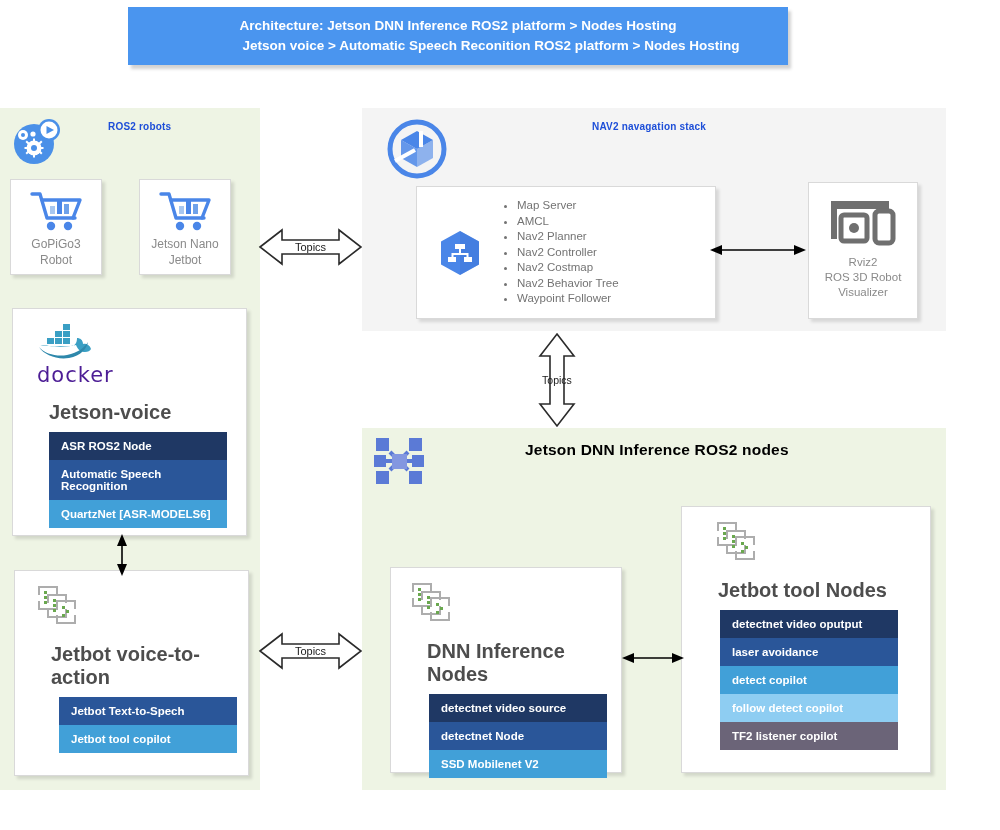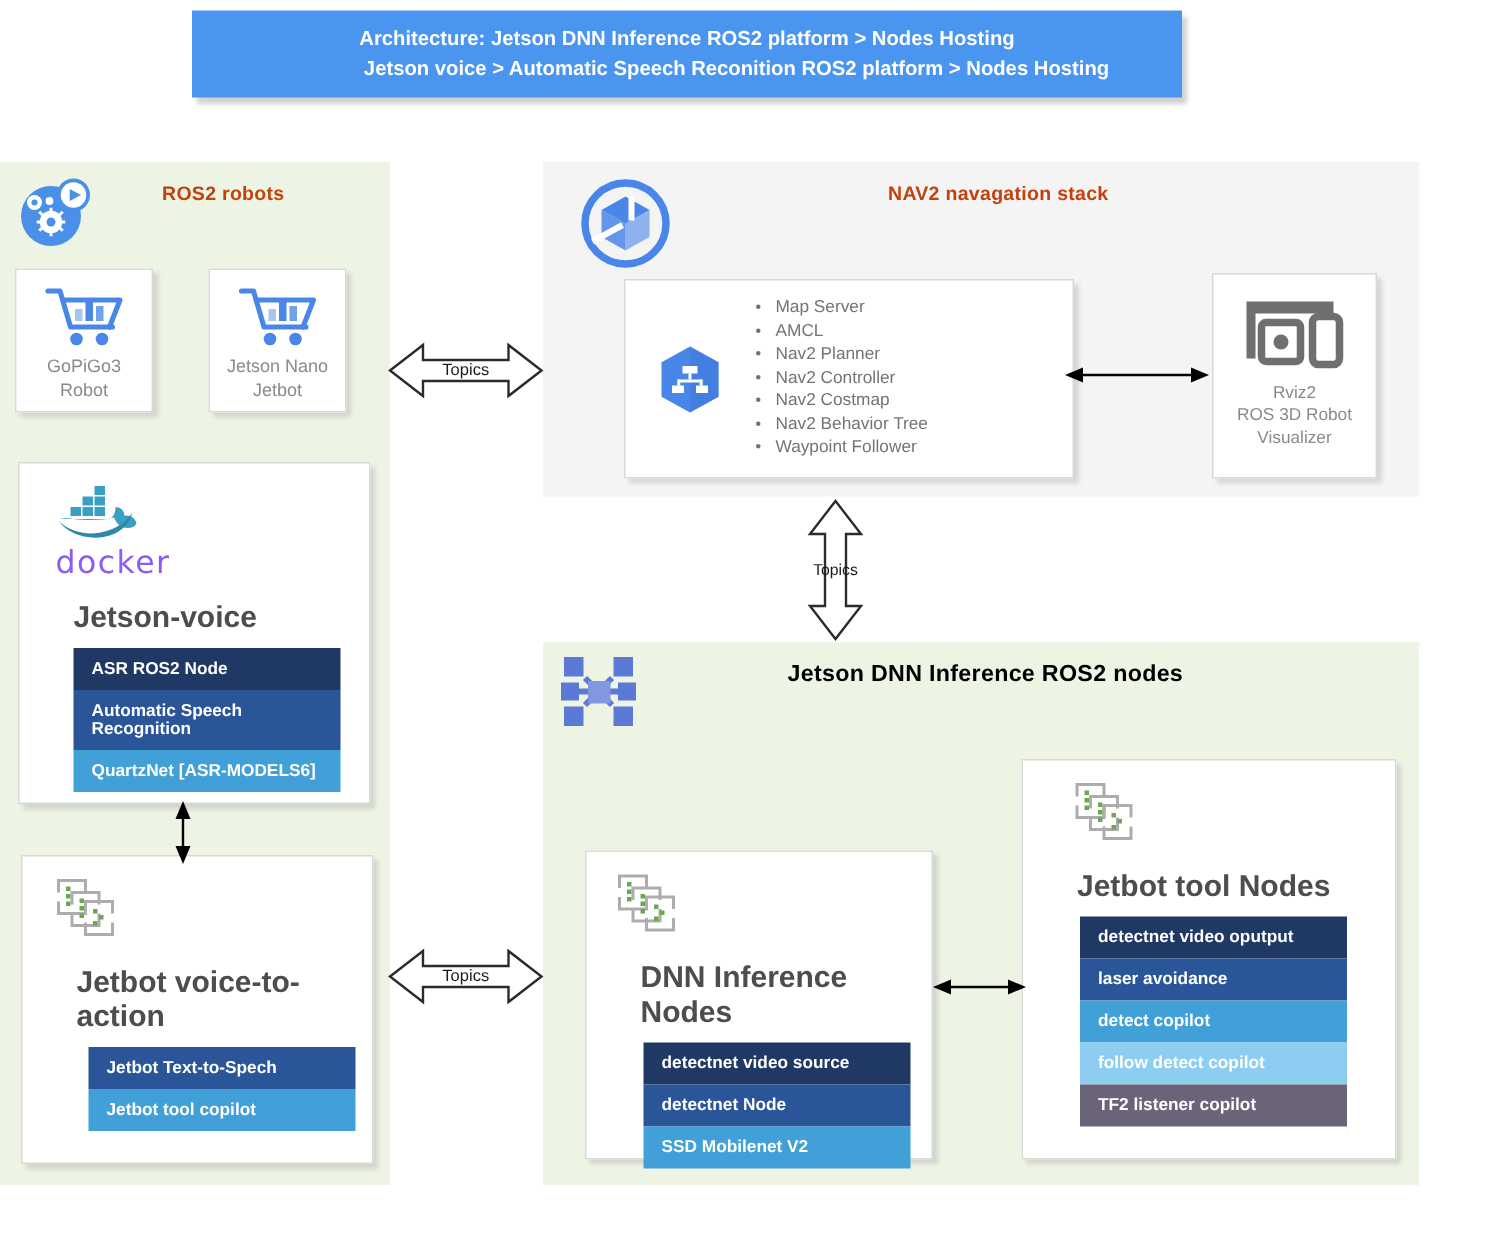--- a/index.html
+++ b/index.html
@@ -25,21 +25,21 @@
 
   
   .panel-green{background:#eef4e4;}
   .panel-gray{background:#f4f4f4;}
 
   #panel-ros2robots{left:0px;top:108px;width:260px;height:682px;}
   #panel-nav2{left:362px;top:108px;width:584px;height:223px;}
   #panel-dnn{left:362px;top:428px;width:584px;height:362px;}
 
   .panel-title{
-    position:absolute;color:#c2410c;font-size:13px;font-weight:bold;
+    position:absolute;color:#1d4ed8;font-size:10px;font-weight:bold;
     letter-spacing:0.2px;
   }
   #panel-title-ros2{left:108px;top:121px;}
   #panel-title-nav2{left:592px;top:121px;}
   #panel-title-dnn{left:525px;top:441px;color:#000000;font-size:15.5px;}
 
   
   .card{
     background:#ffffff;border:1px solid #d9d9d9;
     box-shadow:3px 3px 3px rgba(0,0,0,0.12);
@@ -81,21 +81,21 @@
   #card-nav2list{left:416px;top:186px;width:300px;height:133px;
      display:flex;align-items:center;}
   #card-nav2list ul{margin:0 0 0 6px;padding-left:28px;color:#737373;font-size:11.5px;line-height:15.5px;}
   #card-nav2list li{margin:0;padding:0;}
   #card-rviz2{left:808px;top:182px;width:110px;height:137px;
      display:flex;flex-direction:column;align-items:center;justify-content:flex-start;padding-top:12px;}
   #card-rviz2 .lbl{color:#8a8a8a;font-size:11.5px;line-height:15px;text-align:center;margin-top:6px;}
 
   
   .docker-word{
-    font-family:"DejaVu Sans",sans-serif;color:#8b5cf6;font-size:21px;
+    font-family:"DejaVu Sans",sans-serif;color:#4c1d95;font-size:21px;
     letter-spacing:1px;margin-top:-2px;margin-left:2px;
   }
 
   
   .topics-h{
     position:absolute;width:105px;height:50px;
   }
   .topics-h .lbl{
     position:absolute;left:0;top:0;width:105px;height:50px;
     display:flex;align-items:center;justify-content:center;

